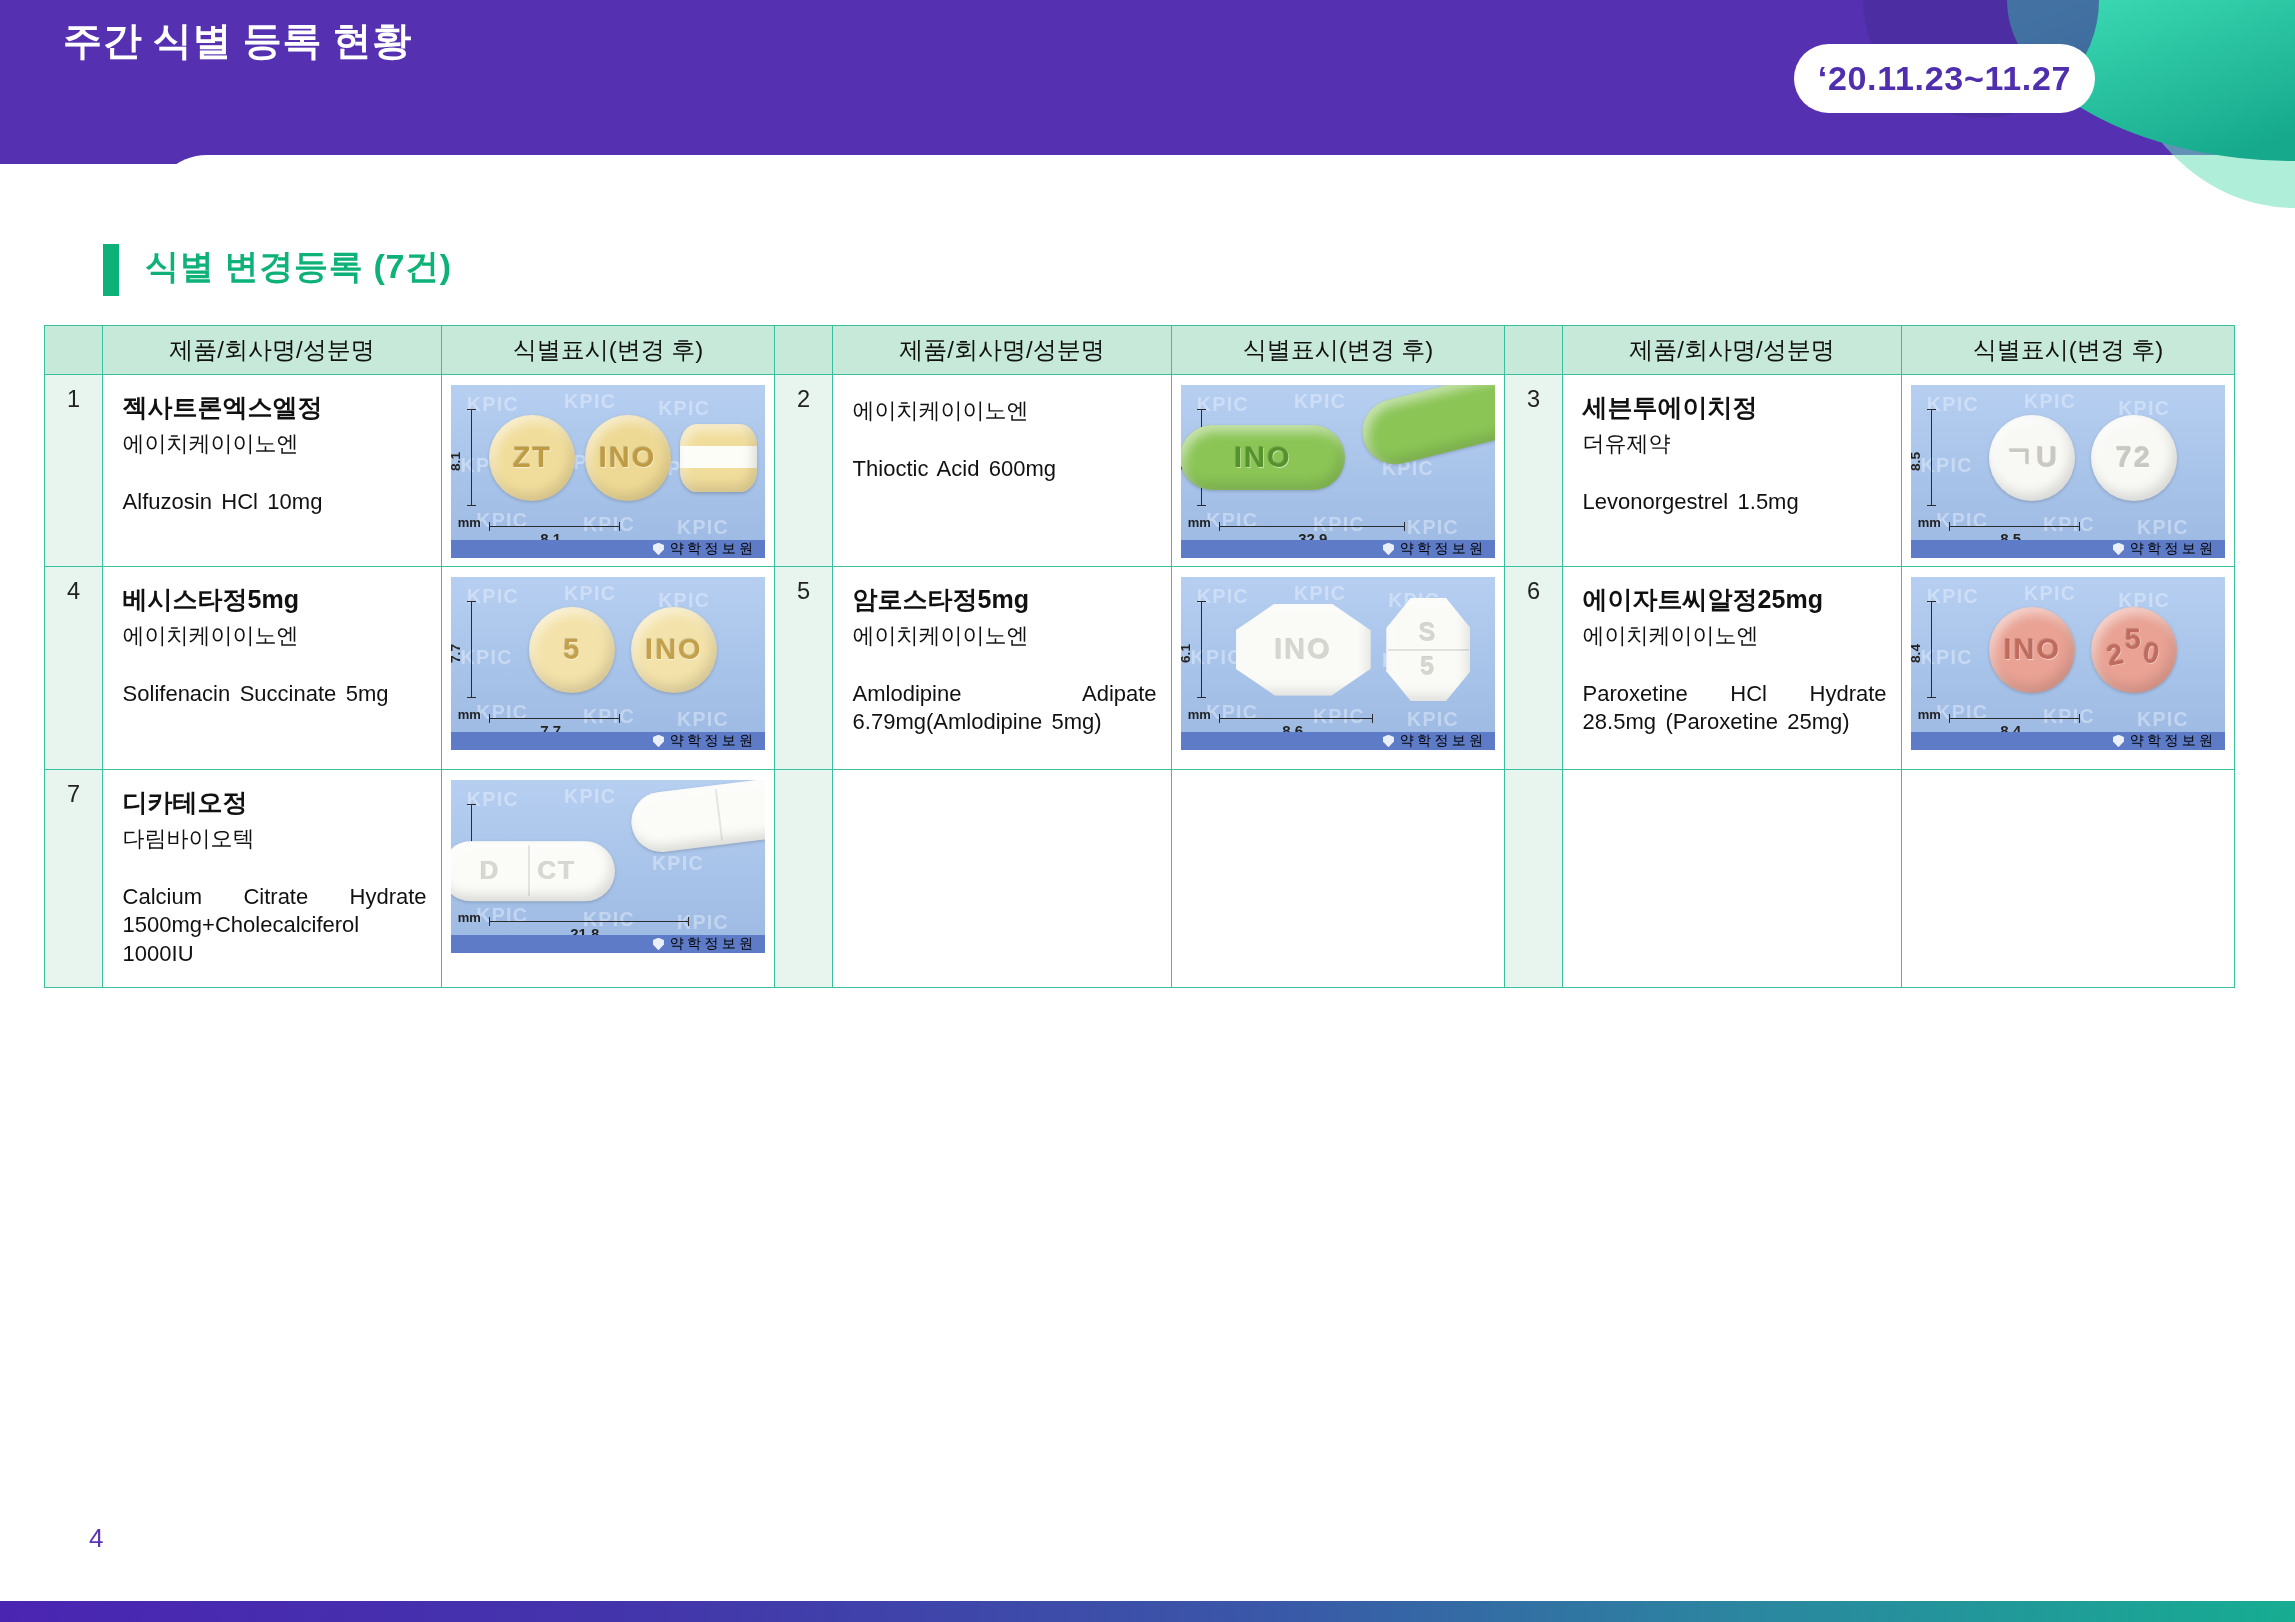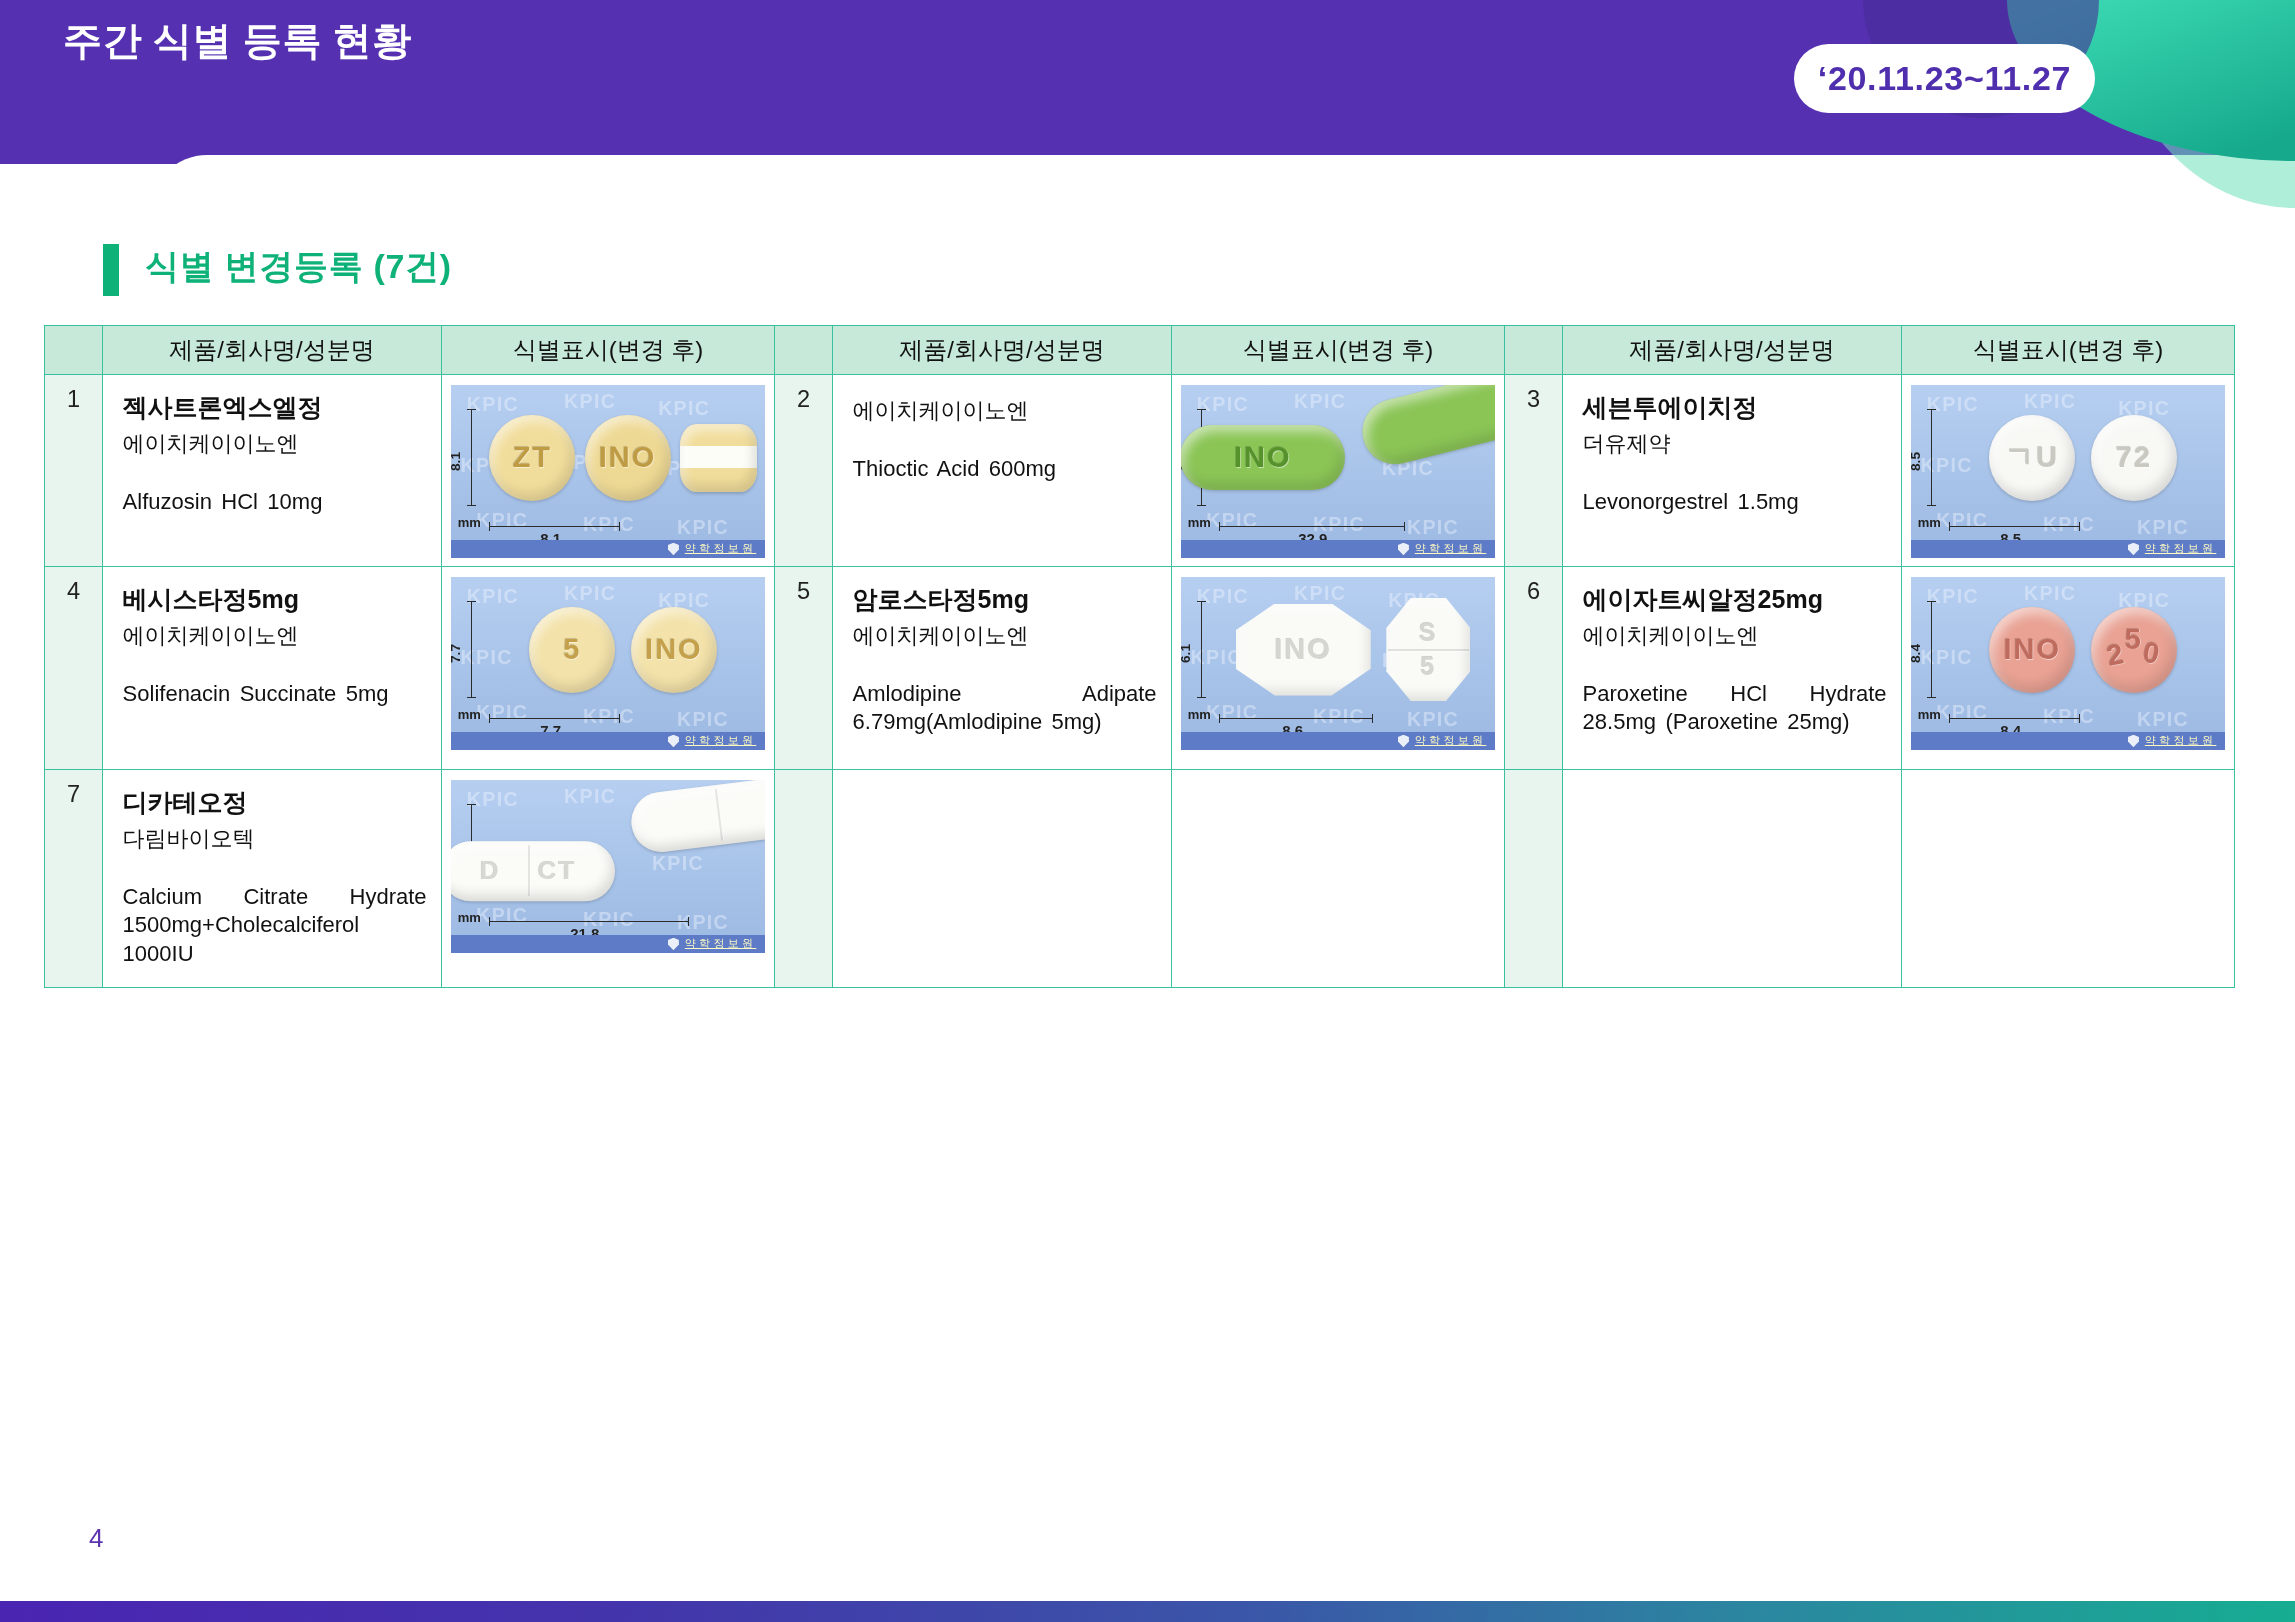--- a/index.html
+++ b/index.html
@@ -65,21 +65,21 @@
   .score-h{width:96%;height:2px;background:rgba(0,0,0,0.10);box-shadow:0 0.7px 0.7px rgba(255,255,255,0.5);}
   .score-v{position:absolute;left:50%;top:7%;bottom:7%;width:2px;background:rgba(0,0,0,0.09);box-shadow:0.7px 0 0.7px rgba(255,255,255,0.5);}
   .cap-mark{position:absolute;inset:0;display:flex;align-items:center;justify-content:center;gap:37px;}
   .cap-mark .mark{font-size:26px;}
   .mark.diag span{display:inline-block;}
   .mark.diag span:nth-child(1){transform:translateY(5.2px) rotate(-12deg);}
   .mark.diag span:nth-child(2){transform:translateY(-10.5px);}
   .mark.diag span:nth-child(3){transform:translateY(3.9px) rotate(10deg);}
   .scene-bar{position:absolute;left:0;right:0;bottom:0;height:17.7px;background:#5d7bc6;display:flex;align-items:center;justify-content:flex-end;gap:5.9px;padding-right:8.5px;}
   .shield{width:11px;height:12.4px;background:#ffffff;opacity:0.88;clip-path:polygon(50% 0,100% 18%,100% 55%,50% 100%,0 55%,0 18%);}
-  .src{color:#fef9c3;font-size:11px;letter-spacing:3.3px;text-decoration:underline;}
+  .src{color:#000000;font-size:14px;letter-spacing:3.3px;}
   
   .page-number{position:absolute;left:89px;top:1523px;font-size:26px;font-weight:500;color:#5c33b0;z-index:7;}
   .bottom-bar{position:absolute;left:0;bottom:0;width:2295px;height:21.6px;z-index:8;
     background:linear-gradient(90deg,#4a25b2 0%,#4335ab 28%,#3a57a8 55%,#2b86a0 76%,#16ad92 100%);}
 </style>
 </head>
 <body>
 
 <div class="top-header">
   <h1 class="page-title">주간 식별 등록 현황</h1>

